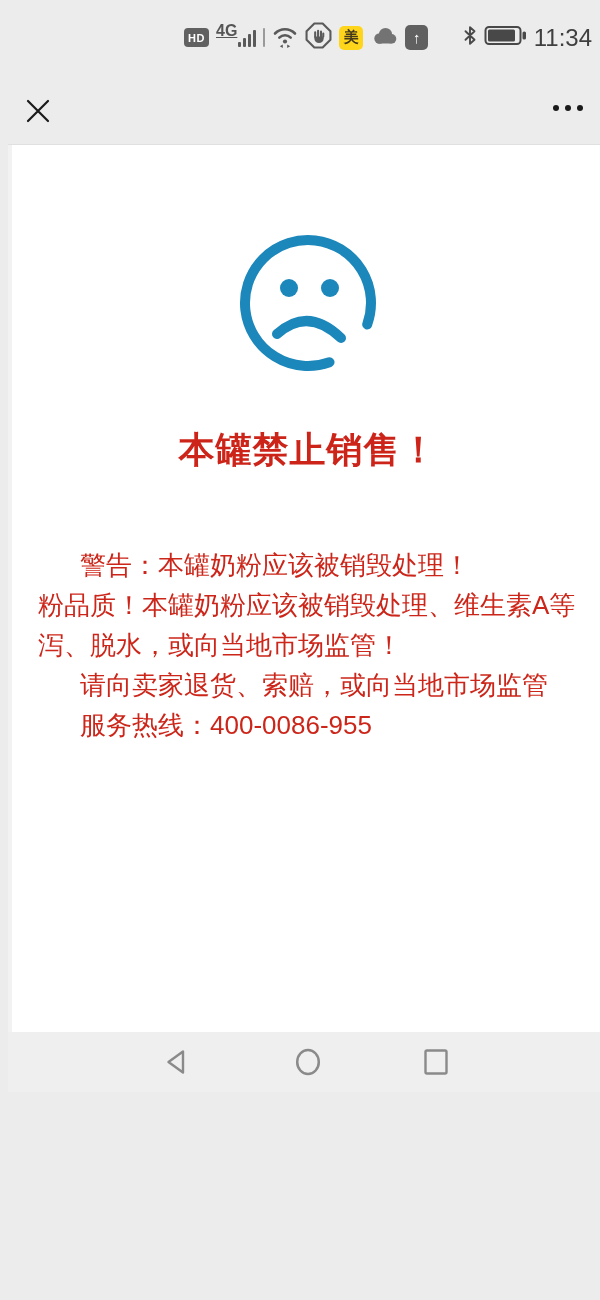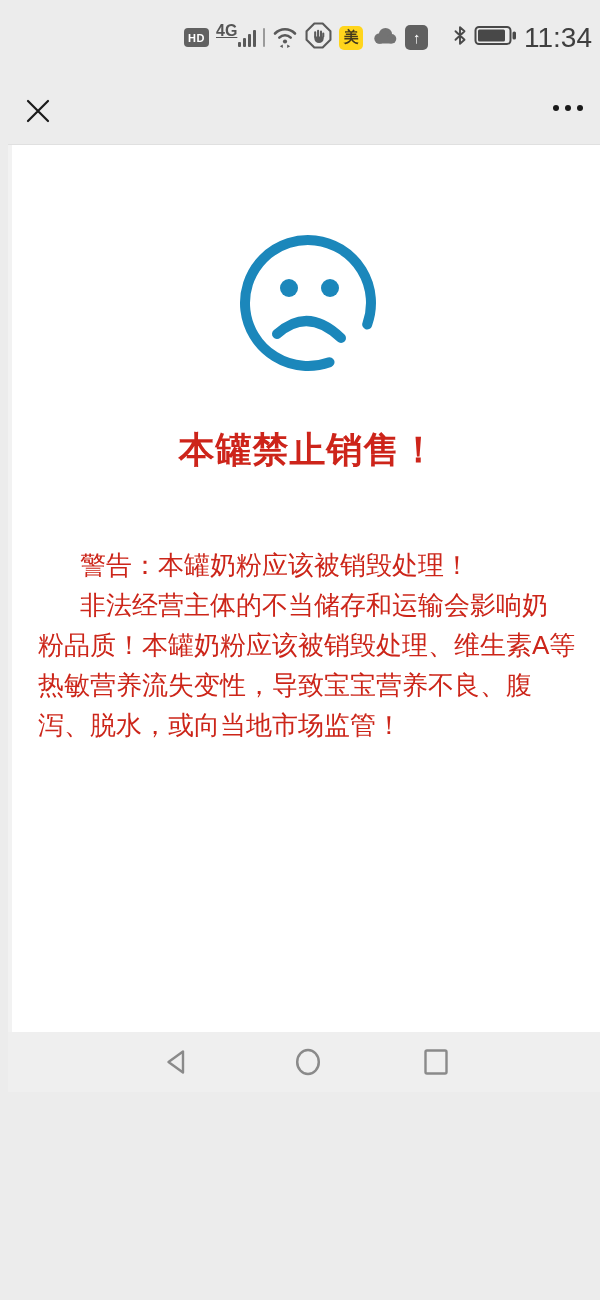--- a/index.html
+++ b/index.html
@@ -34,21 +34,21 @@
   }
   .upload-badge{
     width:23px; height:25px; background:#606060; border-radius:5px;
     color:#fff; font-size:15px; font-weight:bold;
     display:flex; align-items:center; justify-content:center;
   }
   .sb-right{
     position:absolute; right:16px; top:0; height:75px;
     display:flex; align-items:center; gap:7px;
   }
-  .time{ font-size:28px; color:#3f3f3f; }
+  .time{ font-size:24px; color:#3f3f3f; }
 
   
   .browser-bar{
     height:70px; background:#ececec; position:relative;
     border-bottom:1px solid #e0e0e0;
   }
   .close-btn{ position:absolute; left:17px; top:23px; width:26px; height:26px; cursor:pointer; }
   .menu-btn{
     position:absolute; right:25px; top:30px; display:flex; gap:6px; cursor:pointer;
   }
@@ -161,24 +161,24 @@
         <circle cx="56" cy="60" r="9" fill="#1b87bb"></circle>
         <circle cx="97" cy="60" r="9" fill="#1b87bb"></circle>
         <path d="M44 106 Q 75 78 108 110" fill="none" stroke="#1b87bb" stroke-width="10" stroke-linecap="round"></path>
       </svg>
     </div>
 
     <div class="page-title">本罐禁止销售！</div>
 
     <div class="warning">
       <div class="line indent">警告：本罐奶粉应该被销毁处理！</div>
-      <div class="line indent">非法经营主体的不当储存和运输会影响奶</div>
       <div class="line">粉品质！本罐奶粉应该被销毁处理、维生素A等</div>
-      <div class="line">热敏营养流失变性，导致宝宝营养不良、腹</div>
       <div class="line">泻、脱水，或向当地市场监管！</div>
+      <div class="line indent">请向卖家退货、索赔，或向当地市场监管</div>
+      <div class="line indent">服务热线：400-0086-955</div>
     </div>
   </div>
 
   <div class="nav-bar">
     <div class="nav-ic nav-back">
       <svg width="30" height="30" viewBox="0 0 30 30">
         <path d="M20 4.5 L20 25.5 L5.5 15 Z" fill="none" stroke="#8a8a8a" stroke-width="2.4" stroke-linejoin="round"></path>
       </svg>
     </div>
     <div class="nav-ic nav-home">

